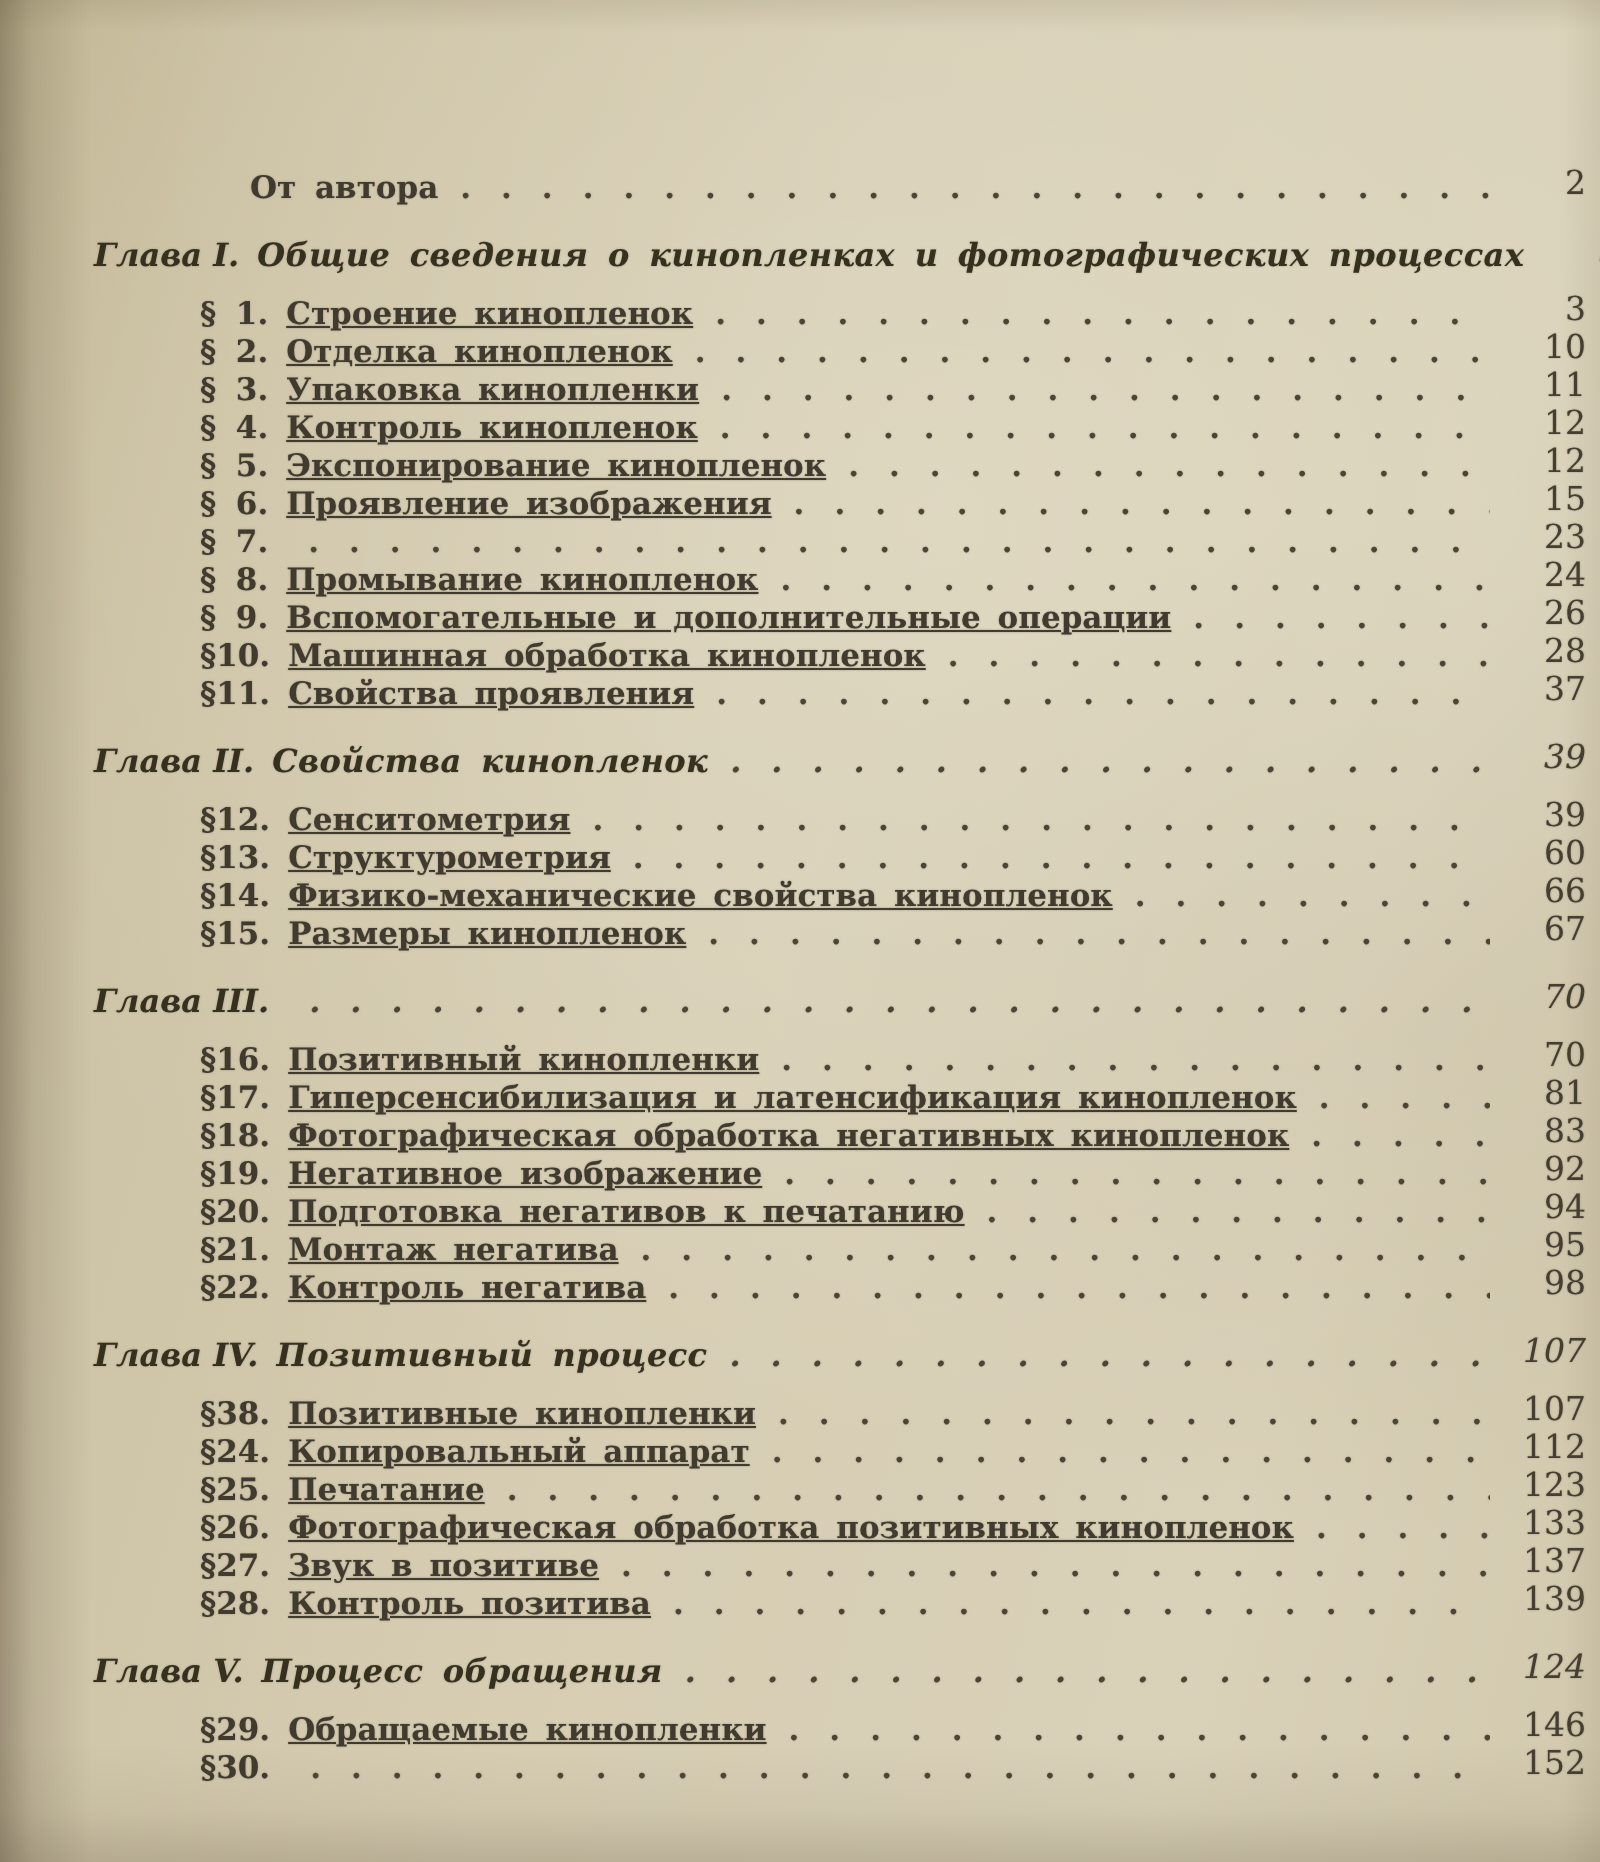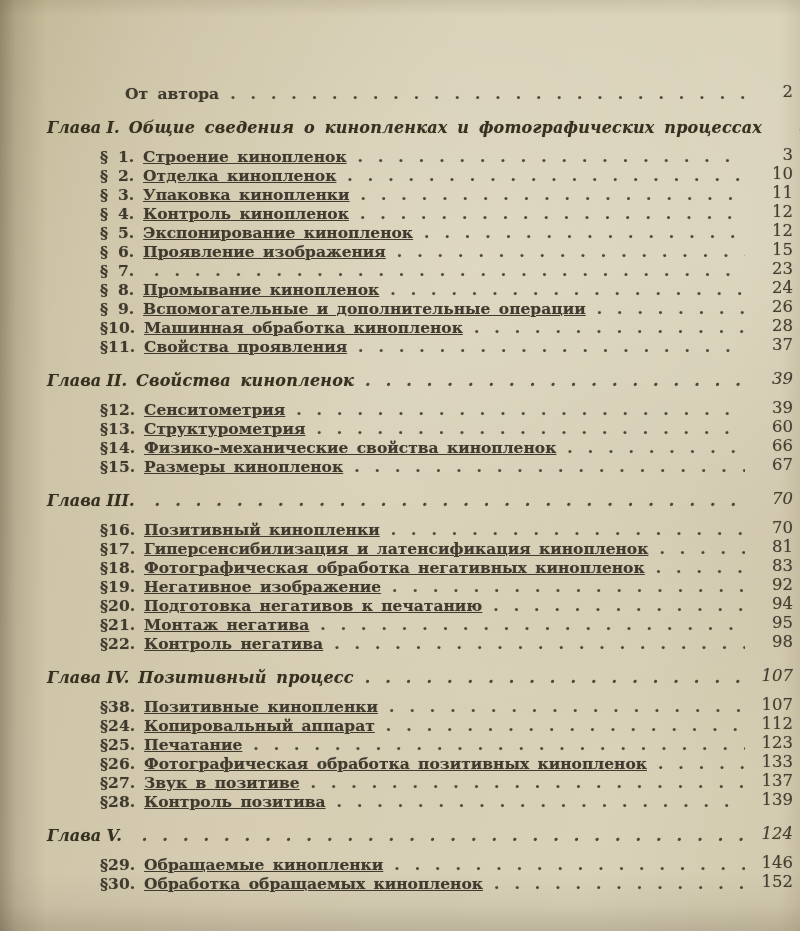--- a/index.html
+++ b/index.html
@@ -290,32 +290,32 @@
       </div>
       <div class="row section">
         <span class="t sec-mark">§</span>
         <span class="t sec-num">28.</span>
         <span class="t sec-title">Контроль позитива</span>
         <span class="dots">......................................................................</span>
         <span class="pg">139</span>
       </div>
       <div class="row chapter">
         <span class="t ch-label">Глава V.</span>
+        <span class="t ch-title">Процесс обращения</span>
         <span class="dots">......................................................................</span>
         <span class="pg">124</span>
       </div>
       <div class="row section">
         <span class="t sec-mark">§</span>
         <span class="t sec-num">29.</span>
         <span class="t sec-title">Обращаемые кинопленки</span>
         <span class="dots">......................................................................</span>
         <span class="pg">146</span>
       </div>
       <div class="row section">
         <span class="t sec-mark">§</span>
         <span class="t sec-num">30.</span>
-        <span class="t sec-title">Обработка обращаемых кинопленок</span>
         <span class="dots">......................................................................</span>
         <span class="pg">152</span>
       </div>
     </div>
   <div class="footer-num">239</div>
 </div>
 
 </body></html>

